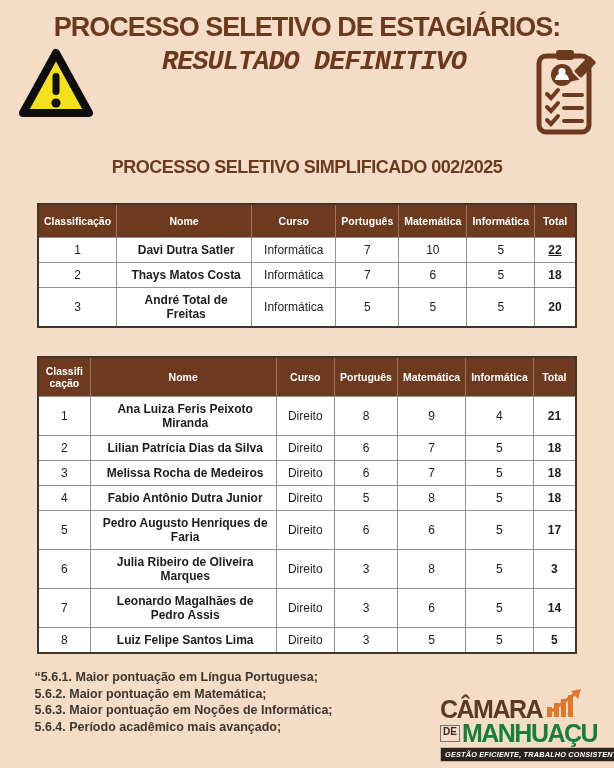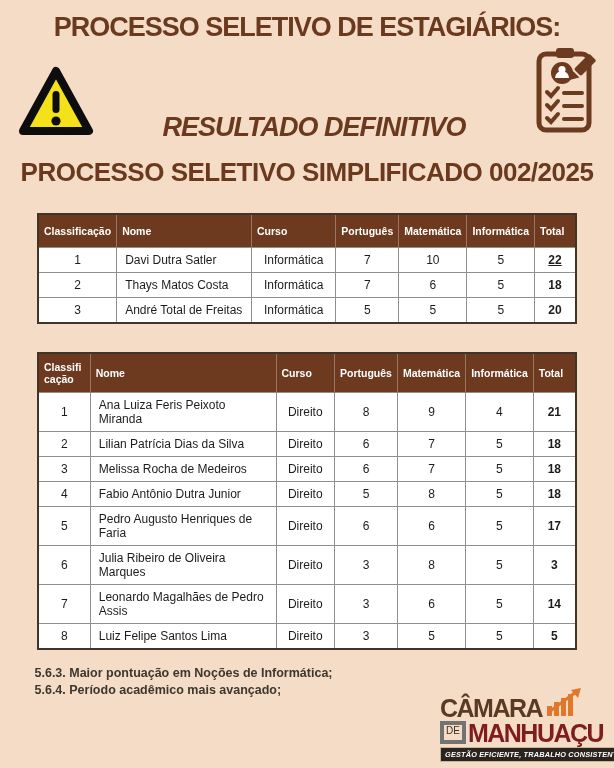--- a/index.html
+++ b/index.html
@@ -14,72 +14,72 @@
   body{
     width:614px;height:768px;position:relative;overflow:hidden;
     background:var(--bg);
     font-family:"Liberation Sans", sans-serif;
   }
   .main-title{
     margin-top:12px;text-align:center;
     color:var(--brown);font-size:27px;font-weight:bold;letter-spacing:-1px;
   }
   .header-row{
-    display:flex;align-items:flex-end;justify-content:space-between;
-    padding:0 18px;margin-top:4px;height:96px;
+    display:flex;align-items:flex-start;justify-content:space-between;
+    padding:0 18px;margin-top:4px;height:96px;font-family:Liberation Mono, monospace;
   }
   .result-title{
     flex:1;text-align:center;
     color:var(--brown);font-size:27px;font-weight:bold;font-style:italic;letter-spacing:-1px;
   }
   .process-title{
     margin-top:14px;text-align:center;
-    color:var(--brown);font-size:26px;font-weight:bold;letter-spacing:-0.5px;
+    color:var(--brown);font-size:18px;font-weight:bold;letter-spacing:-0.5px;
   }
   .results-table{
     width:540px;margin:0 auto;border-collapse:collapse;background:#fff;
     border:2px solid #413428;
   }
   .tbl-1{margin-top:25px;}
   .tbl-2{margin-top:28px;}
   .results-table th{
     background:var(--header-bg);color:#fff;
-    font-size:10.5px;font-weight:bold;text-align:left;
+    font-size:10.5px;font-weight:bold;text-align:center;
     padding:10px 5px;border-left:1px solid rgba(255,255,255,0.3);
     vertical-align:middle;
   }
   .tbl-2 th{padding:7px 5px;}
   .results-table th:first-child{border-left:none;}
   .results-table th.brk{word-break:break-all;}
   .results-table td{
     font-size:12px;color:#1c1c1c;background:#fff;
     border:1px solid #8f8f8f;padding:5px 4px;text-align:center;
   }
-  .results-table td.nome{text-align:left;font-weight:normal;padding-left:8px;}
+  .results-table td.nome{text-align:center;font-weight:bold;padding-left:8px;}
   .results-table td.total{font-weight:bold;}
   .results-table td.total.underlined{text-decoration:underline;}
   .criteria{width:545px;margin:15px auto 0;color:var(--text-dark);}
   .criteria-intro{font-size:12.5px;font-weight:bold;}
   .criteria-items{margin-top:15px;}
   .criteria-item{font-size:12.5px;font-weight:bold;line-height:16.5px;}
   .logo{
     position:absolute;right:22px;bottom:6px;width:152px;
     display:flex;flex-direction:column;align-items:flex-start;
   }
   .logo-line1{display:flex;align-items:flex-end;gap:4px;}
   .logo-camara{
     color:#5b3a22;font-size:25px;font-weight:bold;letter-spacing:-1.5px;line-height:24px;
   }
   .logo-line2{display:flex;align-items:center;gap:2px;margin-top:1px;}
   .logo-de-box{
-    border:4px solid #737373;color:#3a2c20;background:transparent;
-    font-size:10px;font-weight:normal;padding:1px 2px 4px;line-height:10px;
+    border:1px solid #737373;color:#3a2c20;background:transparent;
+    font-size:10px;font-weight:bold;padding:1px 2px 4px;line-height:10px;
   }
   .logo-manhuacu{
-    color:#7f1d1d;font-size:25px;font-weight:bold;letter-spacing:-1.5px;line-height:22px;
+    color:#15803d;font-size:25px;font-weight:bold;letter-spacing:-1.5px;line-height:22px;
   }
   .logo-tagline{
     margin-top:3px;background:var(--tagline-bg);border:1px solid #c9b49c;
     color:#fff;font-size:7.3px;font-style:italic;font-weight:bold;
     padding:2px 4px;letter-spacing:0.2px;white-space:nowrap;
   }
 </style>
 </head>
 <body>
 
@@ -263,20 +263,22 @@
         <td>3</td>
         <td>5</td>
         <td>5</td>
         <td class="total">5</td>
       </tr>
     </tbody>
   </table>
 
 <div class="criteria">
   <div class="criteria-items">
+    <div class="criteria-item">“5.6.1. Maior pontuação em Língua Portuguesa;</div>
+    <div class="criteria-item">5.6.2. Maior pontuação em Matemática;</div>
     <div class="criteria-item">5.6.3. Maior pontuação em Noções de Informática;</div>
     <div class="criteria-item">5.6.4. Período acadêmico mais avançado;</div>
 
   </div>
 </div>
 
 <div class="logo">
   <div class="logo-line1">
     <span class="logo-camara">CÂMARA</span>
     <span>

